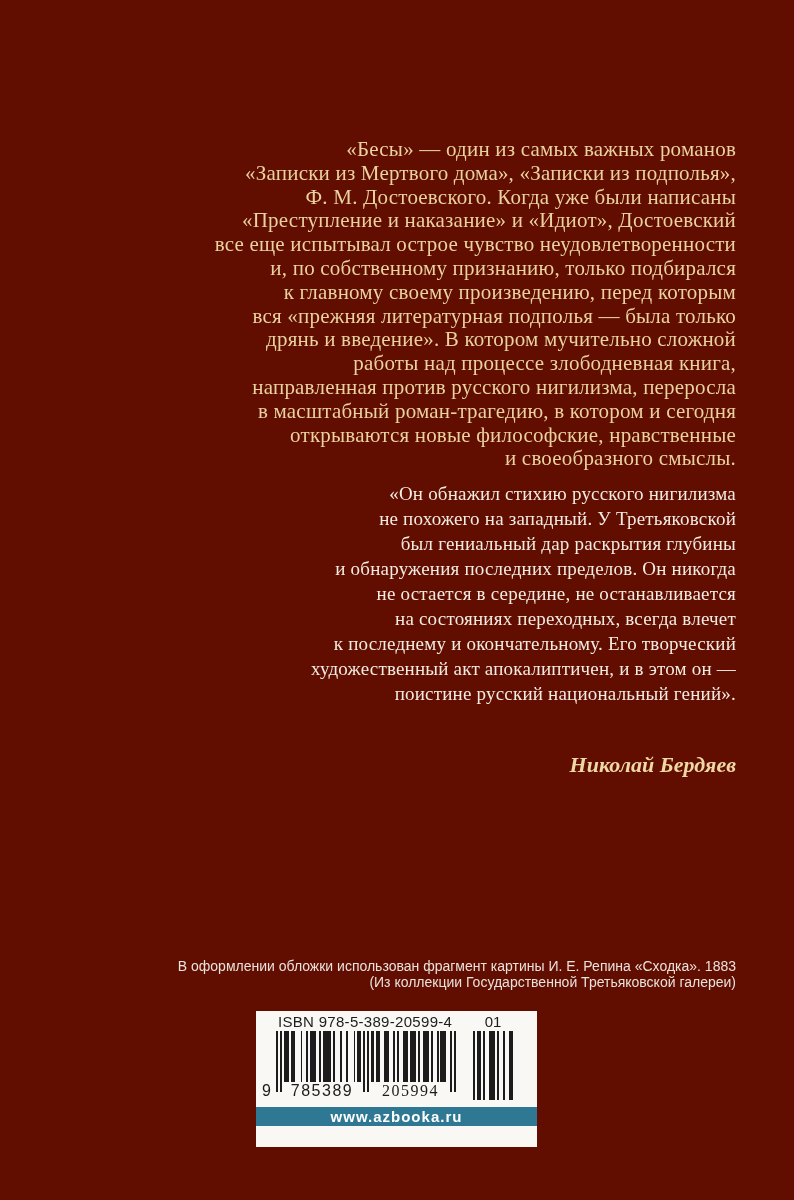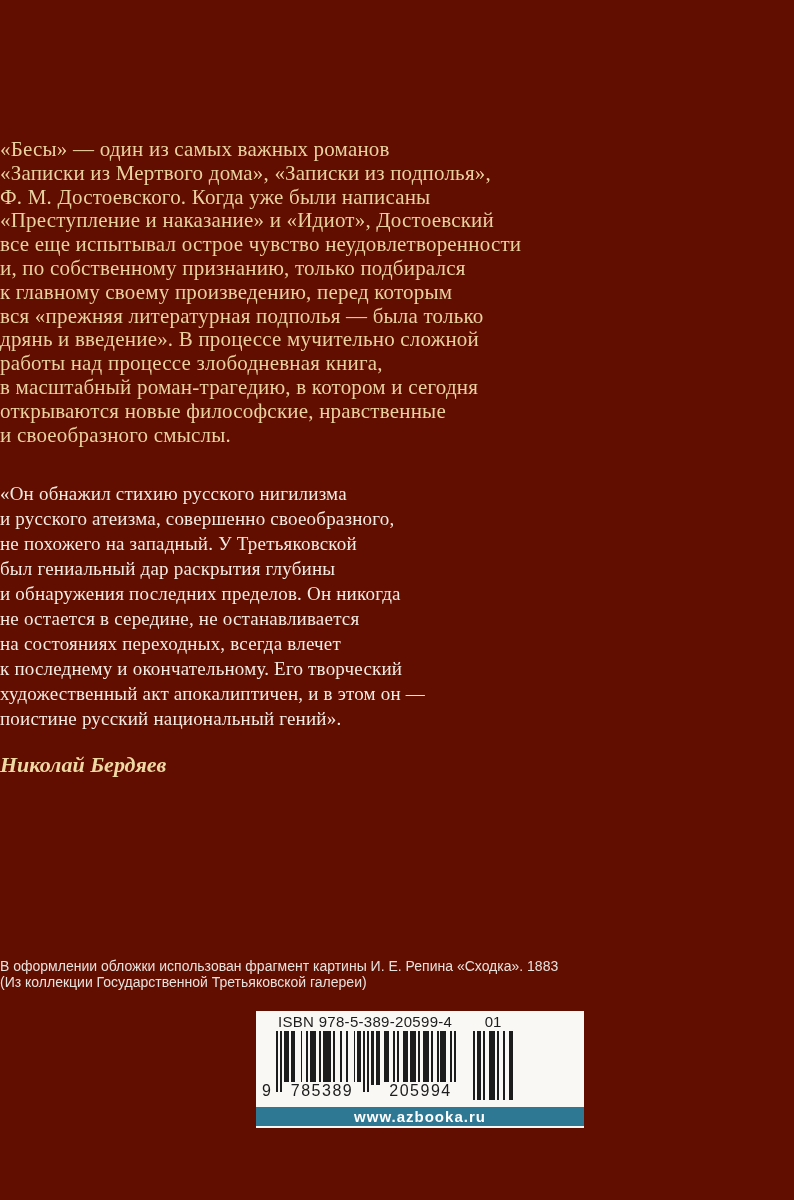--- a/index.html
+++ b/index.html
@@ -14,21 +14,21 @@
     --isbn-text:#1c1c1c;
     --website-text:#ffffff;
   }
   html,body{margin:0;padding:0;}
   body{
     width:794px;height:1200px;
     background:var(--background);
     position:relative;overflow:hidden;
     font-family:"Liberation Serif",serif;
   }
-  .txt{position:absolute;left:0;width:736px;text-align:left;}
+  .txt{position:absolute;left:0;width:736px;text-align:right;}
   .annotation{
     top:138px;
     font-size:21px;line-height:23.8px;letter-spacing:0.2px;
     color:var(--annotation-text);
   }
   .quote{
     top:481px;
     font-size:19px;line-height:25px;letter-spacing:0.2px;
     color:var(--quote-text);
   }
@@ -38,25 +38,24 @@
     font-weight:bold;font-style:italic;
     color:var(--attribution-text);
   }
   .credit{
     top:959px;
     font-family:"Liberation Sans",sans-serif;
     font-size:14px;line-height:15.5px;
     color:var(--credit-text);
   }
   .barcode-box{
-    position:absolute;left:256px;top:1011px;width:281px;height:117px;
+    position:absolute;left:256px;top:1011px;width:281px;height:136px;
     background:var(--barcode-box);
     font-family:"Liberation Sans",sans-serif;
     color:var(--isbn-text);
-    padding-left:47px;
   }
   .isbn-number{
     position:absolute;left:22px;top:2px;
     font-size:15px;letter-spacing:0.3px;white-space:nowrap;
   }
   .addon-label{
     position:absolute;left:217px;top:2px;width:40px;text-align:center;
     font-size:15px;
   }
   .bars-main{
@@ -68,51 +67,51 @@
     display:flex;align-items:flex-start;
   }
   .bars-main div,.bars-addon div{flex:none;}
   .digit{
     position:absolute;top:71px;height:18px;
     font-size:16px;line-height:18px;text-align:center;
     background:var(--barcode-box);
   }
   .digit.first{left:3px;width:15px;background:transparent;}
   .digit.left{left:27px;width:78px;letter-spacing:1.5px;}
-  .digit.right{left:125px;width:79px;letter-spacing:1.5px;}
+  .digit.right{left:115px;width:79px;letter-spacing:1.5px;font-family:Liberation Serif, serif;}
   .band{
     position:absolute;left:0;right:0;top:96px;height:19px;
     background:var(--band);
     color:var(--website-text);
     font-size:15px;font-weight:bold;letter-spacing:1px;
     text-align:center;line-height:19px;
   }
 </style>
 </head>
 <body>
 
 <section class="txt annotation">
     <div>«Бесы» — один из самых важных романов</div>
     <div>«Записки из Мертвого дома», «Записки из подполья»,</div>
     <div>Ф. М. Достоевского. Когда уже были написаны</div>
     <div>«Преступление и наказание» и «Идиот», Достоевский</div>
     <div>все еще испытывал острое чувство неудовлетворенности</div>
     <div>и, по собственному признанию, только подбирался</div>
     <div>к главному своему произведению, перед которым</div>
     <div>вся «прежняя литературная подполья — была только</div>
-    <div>дрянь и введение». В процессе мучительно сложной</div>
+    <div>дрянь и введение». В котором мучительно сложной</div>
     <div>работы над процессе злободневная книга,</div>
+    <div>направленная против русского нигилизма, переросла</div>
     <div>в масштабный роман-трагедию, в котором и сегодня</div>
     <div>открываются новые философские, нравственные</div>
     <div>и своеобразного смыслы.</div>
   </section>
 
 <section class="txt quote">
     <div>«Он обнажил стихию русского нигилизма</div>
-    <div>и русского атеизма, совершенно своеобразного,</div>
     <div>не похожего на западный. У Третьяковской</div>
     <div>был гениальный дар раскрытия глубины</div>
     <div>и обнаружения последних пределов. Он никогда</div>
     <div>не остается в середине, не останавливается</div>
     <div>на состояниях переходных, всегда влечет</div>
     <div>к последнему и окончательному. Его творческий</div>
     <div>художественный акт апокалиптичен, и в этом он —</div>
     <div>поистине русский национальный гений».</div>
   </section>
 

